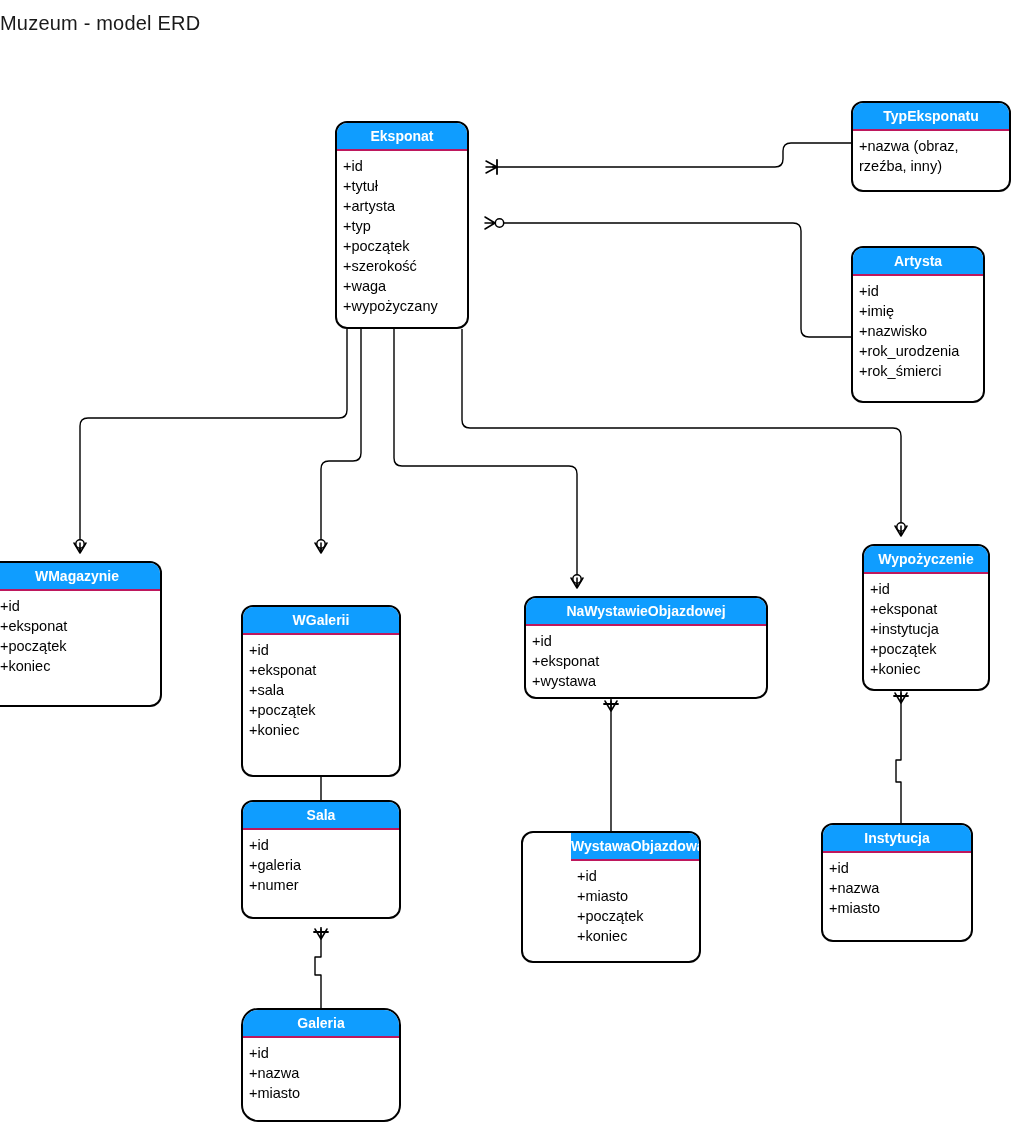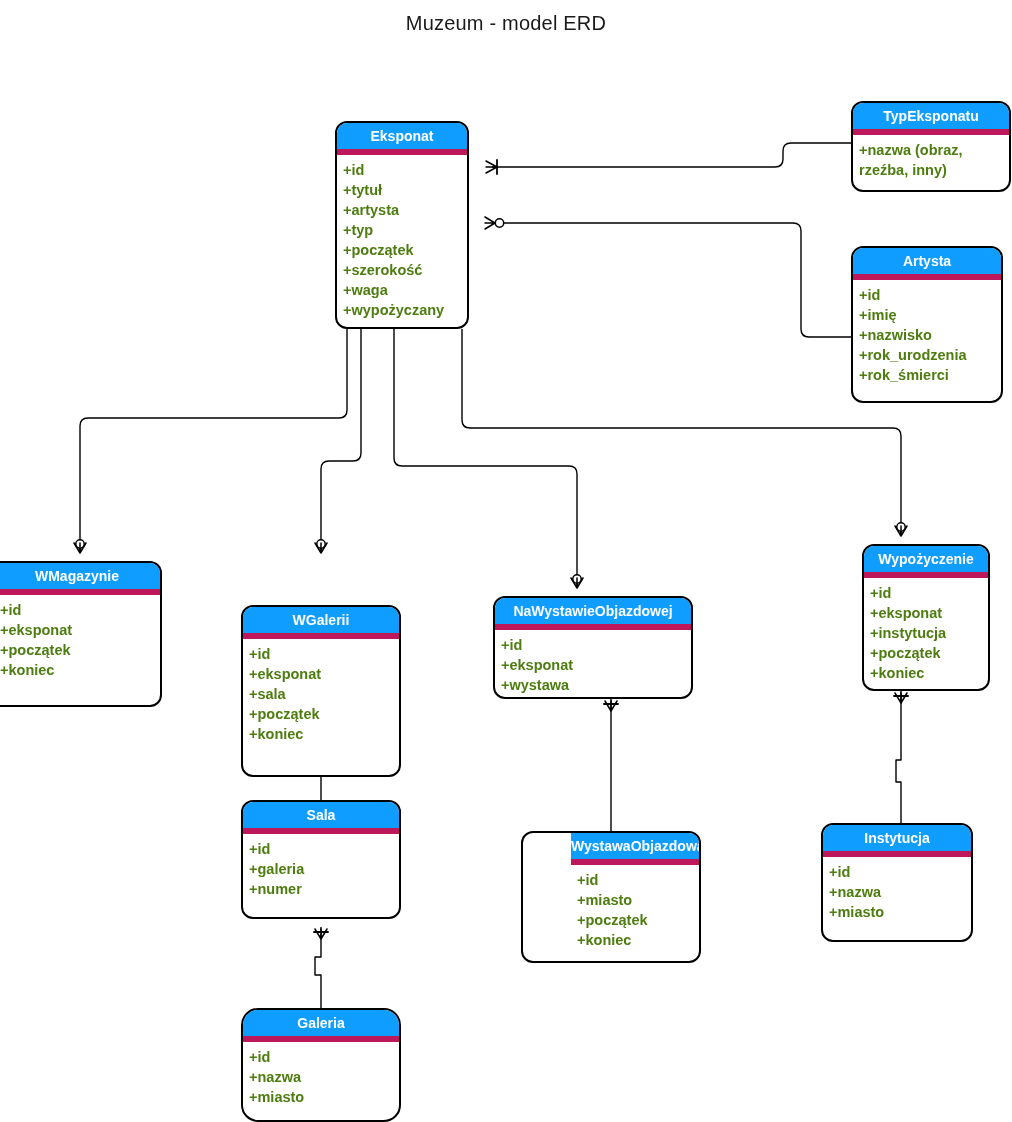--- a/index.html
+++ b/index.html
@@ -13,21 +13,20 @@
     height: 1122px;
     background: #ffffff;
     font-family: "Liberation Sans", sans-serif;
     overflow: hidden;
   }
   #diagram-title {
     position: absolute;
     left: 0;
     top: 12px;
     width: 1012px;
-    text-align: center;
     font-size: 20px;
     color: #1a1a1a;
     font-family: "Liberation Sans", sans-serif;
     letter-spacing: 0.2px;
   }
   svg.wires {
     position: absolute;
     left: 0;
     top: 0;
     width: 1012px;
@@ -43,34 +42,33 @@
     overflow: hidden;
   }
   .entity-header {
     height: 26px;
     line-height: 26px;
     background: #0f9dff;
     color: #ffffff;
     text-align: center;
     font-size: 14px;
     font-weight: bold;
-    border-bottom: 6px solid #be185d;
+    border-bottom: 2px solid #be185d;
     font-family: "Liberation Sans", sans-serif;
     white-space: nowrap;
   }
   .entity-body {
     padding: 5px 0 4px 6px;
   }
   .attr {
     font-size: 14.5px;
     line-height: 20px;
-    color: #4d7c0f;
+    color: #000000;
     white-space: pre-wrap;
     font-family: "Liberation Sans", sans-serif;
-    font-weight: bold;
   }
   
   .entity.clipped-left {
     border-left: none;
     border-top-left-radius: 0;
     border-bottom-left-radius: 0;
   }
 </style>
 </head>
 <body>
@@ -171,21 +169,21 @@
           <div class="attr">+wypożyczany</div>
         </div>
       </div>
       <div class="entity" style="left: 851px; top: 101px; width: 160px; height: 91px;">
         <div class="entity-header">TypEksponatu</div>
         <div class="entity-body">
           <div class="attr">+nazwa (obraz,
 rzeźba, inny)</div>
         </div>
       </div>
-      <div class="entity" style="left: 851px; top: 246px; width: 152px; height: 157px;">
+      <div class="entity" style="left: 851px; top: 246px; width: 134px; height: 157px;">
         <div class="entity-header">Artysta</div>
         <div class="entity-body">
           <div class="attr">+id</div>
           <div class="attr">+imię</div>
           <div class="attr">+nazwisko</div>
           <div class="attr">+rok_urodzenia</div>
           <div class="attr">+rok_śmierci</div>
         </div>
       </div>
       <div class="entity clipped-left" style="left: -6px; top: 561px; width: 168px; height: 146px;">
@@ -200,21 +198,21 @@
       <div class="entity" style="left: 241px; top: 561px; width: 160px; height: 172px; margin-top: 44px;">
         <div class="entity-header">WGalerii</div>
         <div class="entity-body">
           <div class="attr">+id</div>
           <div class="attr">+eksponat</div>
           <div class="attr">+sala</div>
           <div class="attr">+początek</div>
           <div class="attr">+koniec</div>
         </div>
       </div>
-      <div class="entity" style="left: 493px; top: 596px; width: 200px; height: 103px;">
+      <div class="entity" style="left: 524px; top: 596px; width: 244px; height: 103px;">
         <div class="entity-header">NaWystawieObjazdowej</div>
         <div class="entity-body">
           <div class="attr">+id</div>
           <div class="attr">+eksponat</div>
           <div class="attr">+wystawa</div>
         </div>
       </div>
       <div class="entity" style="left: 862px; top: 544px; width: 128px; height: 147px;">
         <div class="entity-header">Wypożyczenie</div>
         <div class="entity-body">

